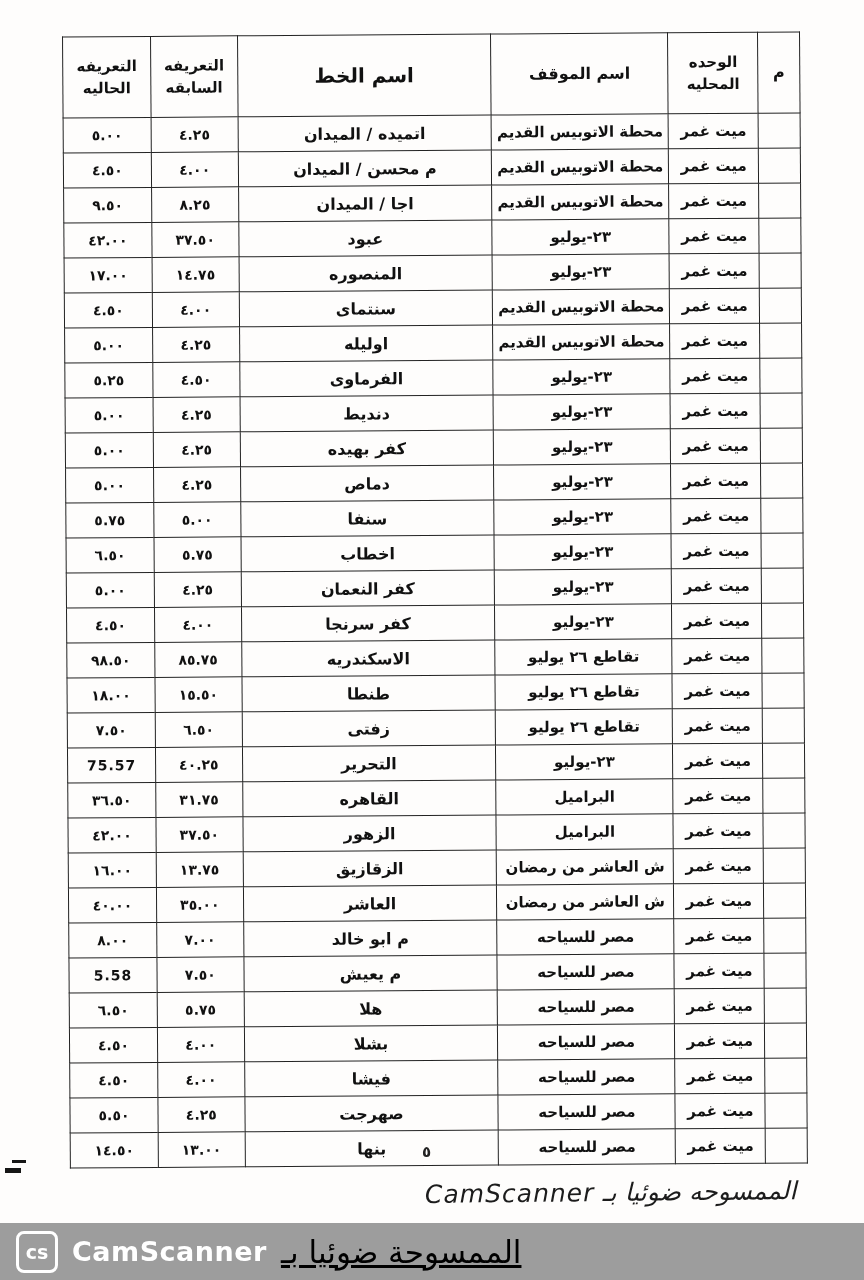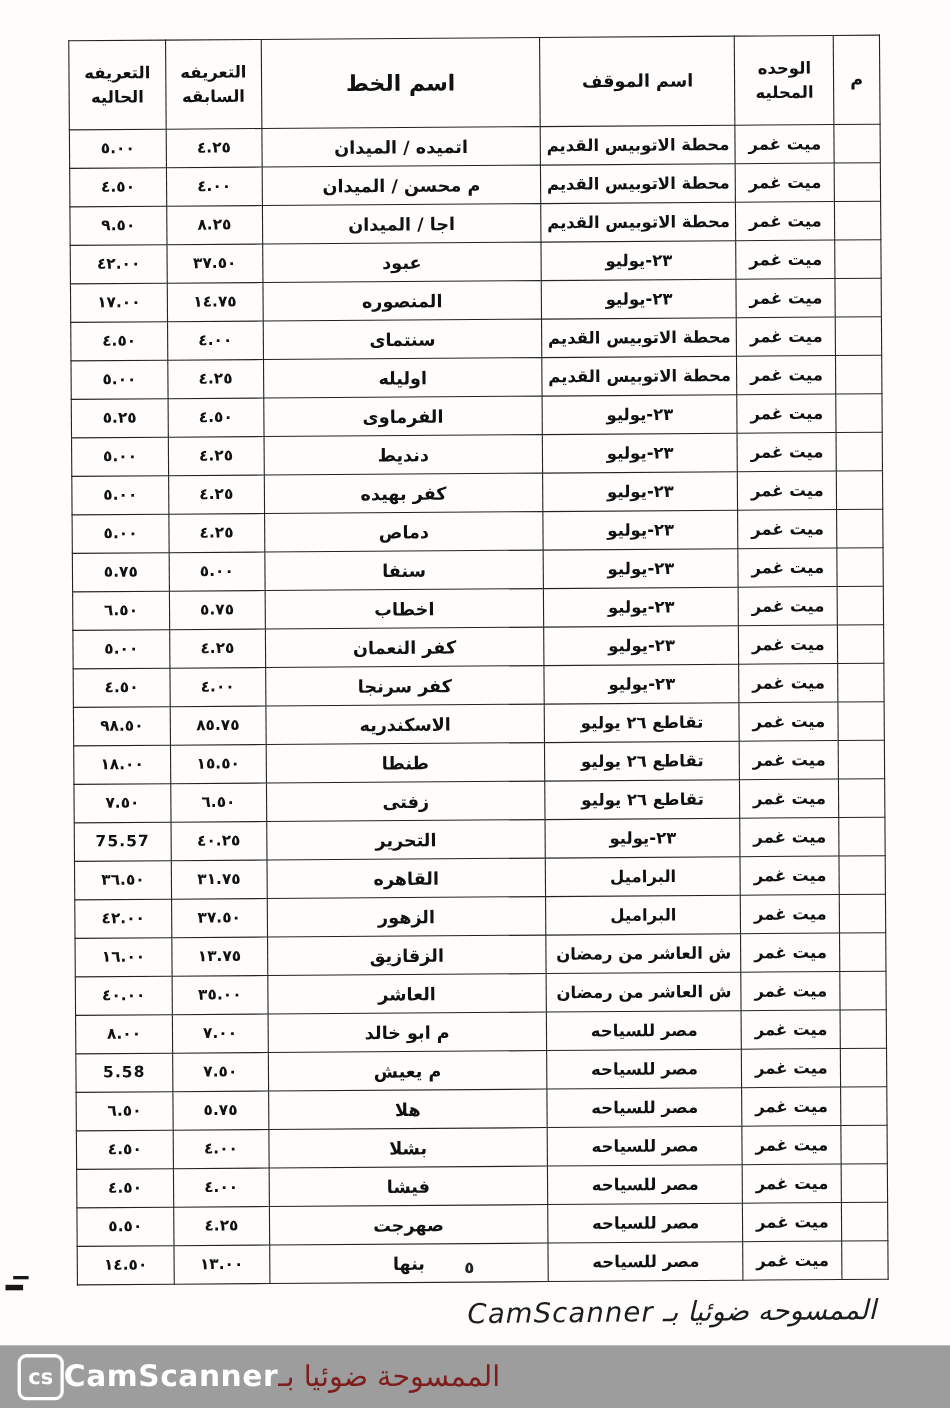--- a/index.html
+++ b/index.html
@@ -72,44 +72,46 @@
     background:#161616;
     box-shadow:6px -9px 0 -1px #161616;
   }
   .footer-bar{
     position:absolute;
     left:0;bottom:0;
     width:864px;height:57px;
     background:#9d9d9d;
     display:flex;
     align-items:center;
+    gap:14px;
     padding:0 16px;
     box-sizing:border-box;
   }
   .cs-logo{
     width:36px;height:36px;
     border:3px solid #ffffff;
     border-radius:8px;
     color:#ffffff;
     font-weight:bold;
     font-size:19px;
     display:flex;align-items:center;justify-content:center;
     flex:0 0 auto;
   }
   .footer-brand{
     color:#ffffff;
     font-size:27px;
     font-weight:bold;
     letter-spacing:0.5px;
   }
   .footer-arabic{
-    color:#7f1d1d;
-    font-size:26px;
+    color:#000000;
+    font-size:31px;
     direction:rtl;
     padding-right:4px;
+    text-decoration:underline;
   }
 </style>
 </head>
 <body>
 
 <div class="page">
 
   <table class="tariff" dir="rtl">
     <colgroup>
       <col style="width:42px">

